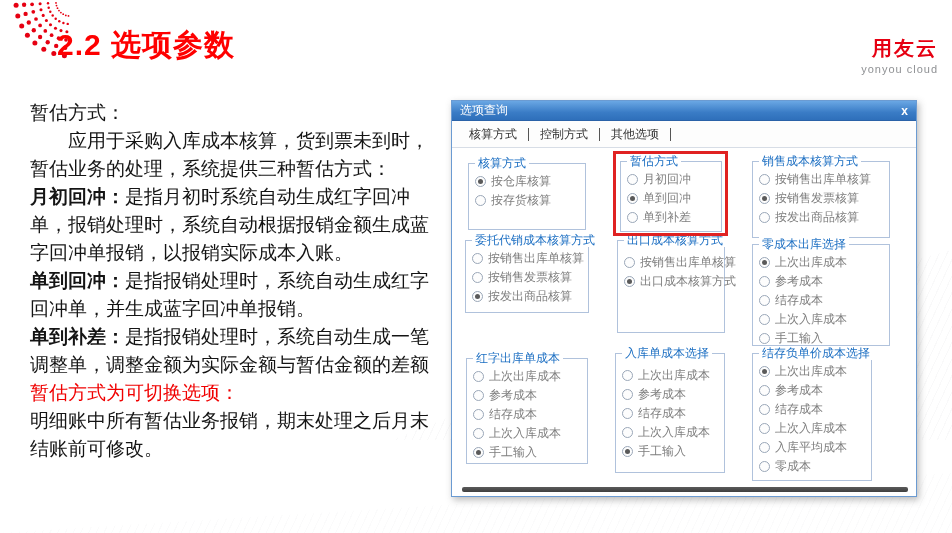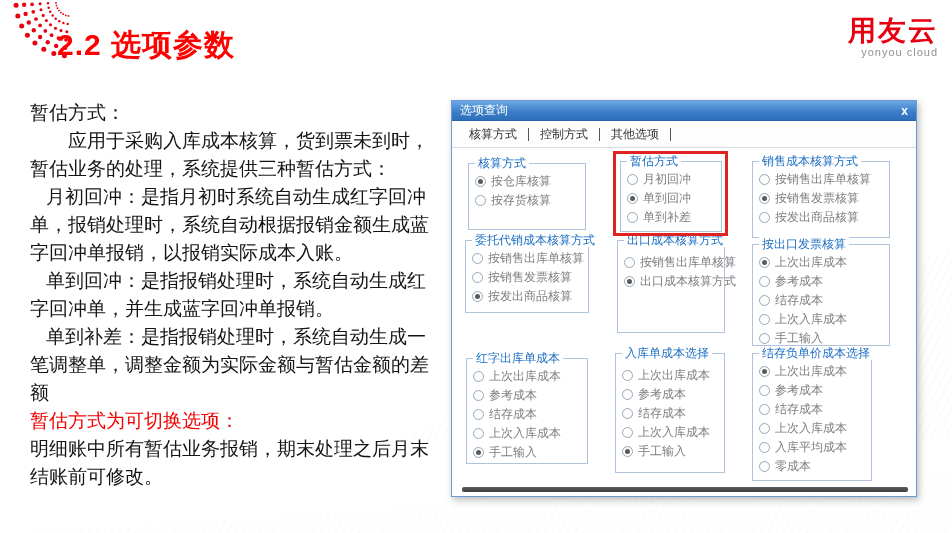--- a/index.html
+++ b/index.html
@@ -25,28 +25,28 @@
     opacity:.5; pointer-events:none;
   }
 
   
   .dots { position:absolute; left:6px; top:0; width:72px; height:88px; }
   .page-title {
     position:absolute; left:57px; top:25px; font-size:30px; font-weight:bold;
     color:#fe0000; letter-spacing:1px;
   }
   .logo { position:absolute; right:14px; top:16px; text-align:right; }
-  .logo-brand { font-size:28px; font-weight:bold; color:#e60012; letter-spacing:2px; line-height:30px; }
+  .logo-brand { font-size:20px; font-weight:bold; color:#e60012; letter-spacing:2px; line-height:30px;margin-top:17px; }
   .logo-sub { font-size:11px; color:#8f9194; letter-spacing:1px; margin-top:0; }
 
   
   .body-text { position:absolute; left:30px; top:99px; width:414px; font-size:19px; line-height:28px; color:#141414; }
   .body-text p { margin:0; }
   .body-text .indent { text-indent:2em; }
-  .body-text b { font-weight:normal;margin-left:16px; }
+  .body-text b { font-weight:bold; }
   .body-text .redline { color:#f00000; }
 
   
   .dialog {
     position:absolute; left:451px; top:100px; width:466px; height:397px;
     background:#ffffff; border:1px solid #6b9bd2;
     box-shadow:2px 3px 7px rgba(60,60,60,.35);
   }
   .titlebar {
     position:absolute; left:0; top:0; width:100%; height:20px;
@@ -320,21 +320,21 @@
             <span class="radio checked"></span>
             <span class="radio-label">按销售发票核算</span>
           </div>
           <div class="radio-row">
             <span class="radio"></span>
             <span class="radio-label">按发出商品核算</span>
           </div>
         </div>
     </div>
     <div class="group" id="g8">
-      <span class="gtitle">按出口发票核算</span>
+      <span class="gtitle">零成本出库选择</span>
       <div class="group-body">
           <div class="radio-row">
             <span class="radio checked"></span>
             <span class="radio-label">上次出库成本</span>
           </div>
           <div class="radio-row">
             <span class="radio"></span>
             <span class="radio-label">参考成本</span>
           </div>
           <div class="radio-row">

